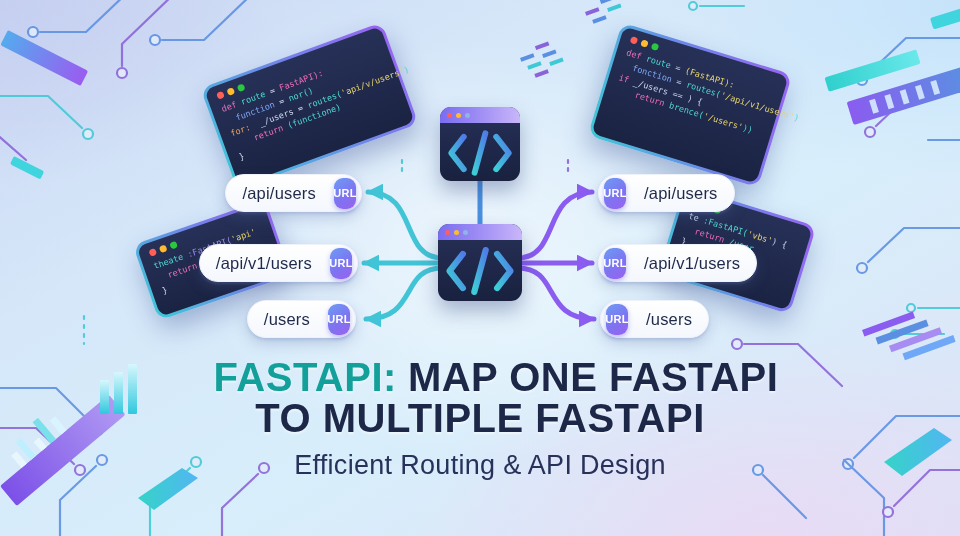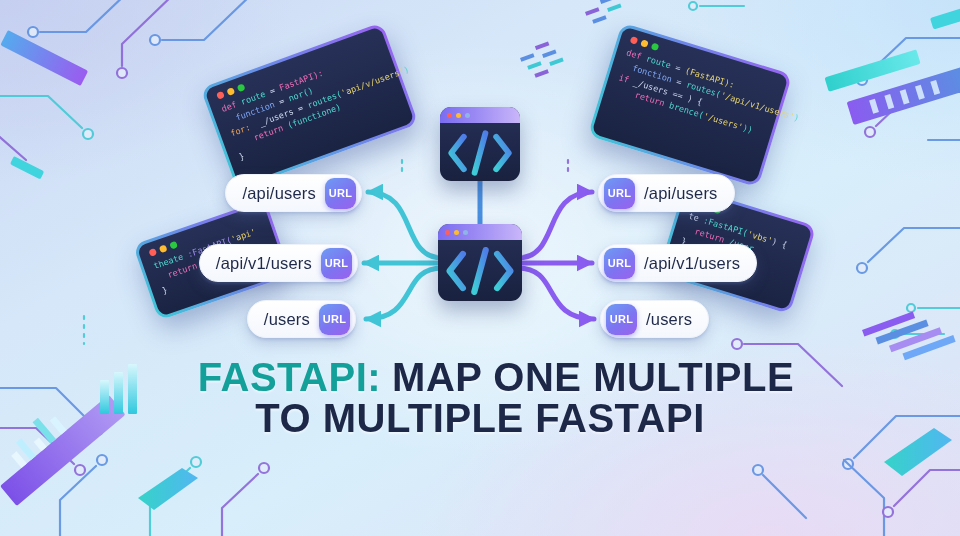--- a/index.html
+++ b/index.html
@@ -39,28 +39,28 @@
     box-shadow:0 10px 20px rgba(40,60,120,.35);}
   .icon-top{left:440px;top:107px;width:80px;height:74px;}
   .icon-bottom{left:438px;top:224px;width:84px;height:77px;}
   .icon-bar{height:16px;display:flex;align-items:center;gap:4px;padding:0 7px;
     background:linear-gradient(90deg,#7a6cf0 0%,#9b8af4 45%,#c9b6f9 100%);}
   .icon-bar span{width:5px;height:5px;border-radius:50%;display:block;}
   .dot-blue{background:#8fb4e6;}
   .icon-glyph{display:block;margin:4px auto 0;}
 
   
-  .pill{position:absolute;z-index:5;height:38px;display:flex;align-items:center;gap:9px;
+  .pill{position:absolute;z-index:5;height:38px;display:flex;align-items:center;gap:18px;
     background:linear-gradient(180deg,#ffffff 0%,#f4f7fd 100%);border:1px solid #eef2fb;
     border-radius:21px;box-shadow:0 6px 14px rgba(80,100,160,.25),0 2px 3px rgba(120,140,190,.25);
     box-sizing:border-box;}
   .pill-left{padding:0 5px 0 16px;}
   .pill-right{padding:0 16px 0 5px;}
   .pill-label{font-size:16.5px;font-weight:500;color:#1f2949;letter-spacing:.2px;}
-  .url-badge{width:31px;height:31px;border-radius:9px;display:flex;align-items:center;justify-content:center;
+  .url-badge{width:22px;height:31px;border-radius:9px;display:flex;align-items:center;justify-content:center;
     background:linear-gradient(145deg,#6d9cf4 0%,#7d74f1 55%,#9a62ef 100%);
     color:#fff;font-size:11px;font-weight:bold;letter-spacing:.3px;
     box-shadow:0 2px 5px rgba(110,110,230,.45);}
   .pill-l1{right:598px;top:174px;} .pill-l2{right:602px;top:244px;} .pill-l3{right:604px;top:300px;}
   .pill-r1{left:598px;top:174px;} .pill-r2{left:598px;top:244px;} .pill-r3{left:600px;top:300px;}
 
   
   .title-block{position:absolute;z-index:6;left:0;right:0;top:357px;text-align:center;}
   .t-line{font-size:40px;font-weight:800;color:#1d2848;letter-spacing:.5px;line-height:1.02;
     text-shadow:0 2px 2px rgba(255,255,255,.5);}
@@ -353,18 +353,19 @@
     <span class="url-badge">URL</span>
     <span class="pill-label">/api/v1/users</span>
   </div>
   <div class="pill pill-right pill-r3">
     <span class="url-badge">URL</span>
     <span class="pill-label">/users</span>
   </div>
 
   <div class="title-block">
     <div class="t-line">
-      <span class="t-hl">FASTAPI:</span><span>MAP ONE MULTIPLE</span>
+      <span class="t-hl">FASTAPI:</span><span>MAP ONE FASTAPI</span>
     </div>
     <div class="t-line">TO MULTIPLE FASTAPI</div>
+    <div class="subtitle">Efficient Routing &amp; API Design</div>
   </div>
 
 </div>
 
 </body></html>

